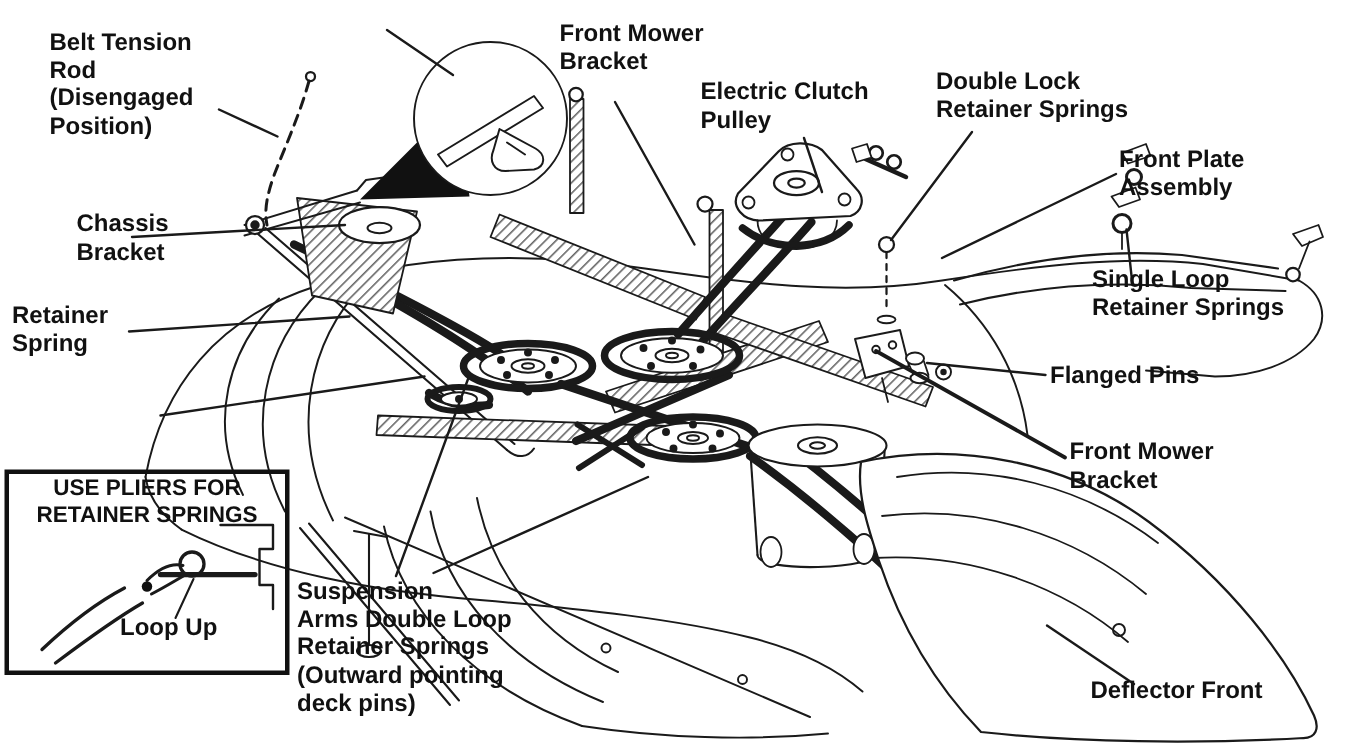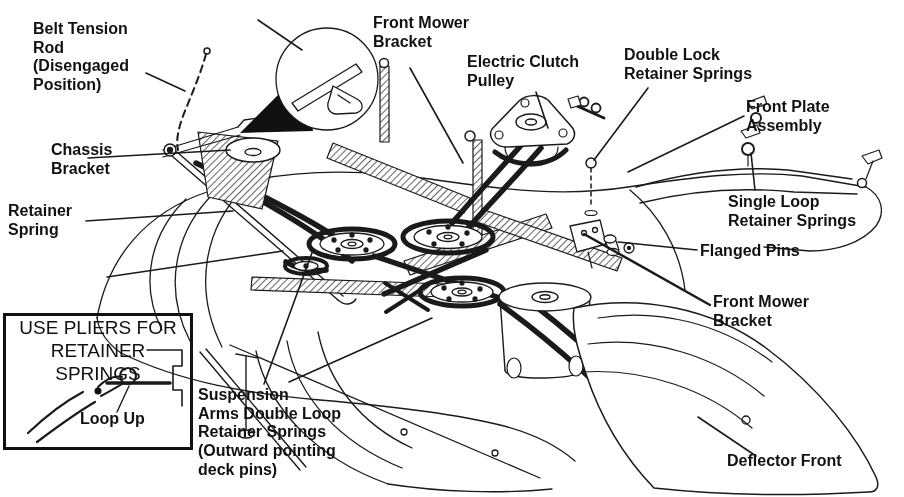--- a/index.html
+++ b/index.html
@@ -4,21 +4,21 @@
 <style>
   html,body{margin:0;padding:0;background:#fff;}
   .stage{position:relative;width:904px;height:497px;background:#ffffff;overflow:hidden;
          font-family:"Liberation Sans",sans-serif;}
   .art{position:absolute;left:0;top:0;}
   .label{position:absolute;white-space:pre-line;font-weight:bold;font-size:16px;
          line-height:1.17;color:#111;}
   .inset-box{position:absolute;left:3px;top:313px;width:184px;height:131px;
              border:3px solid #111;box-sizing:content-box;}
   .inset-title{position:absolute;left:6px;top:317px;width:184px;text-align:center;
-               font-weight:normal;font-size:19px;line-height:1.2;color:#111;white-space:pre-line;}
+               font-weight:bold;font-size:15px;line-height:1.2;color:#111;white-space:pre-line;}
 </style>
 </head>
 <body>
 
 <div class="stage">
 
   <svg class="art" width="904" height="497" viewBox="0 0 904 497" stroke="#1a1a1a" fill="none" stroke-linecap="round" stroke-linejoin="round">
 
     <defs>
       <pattern id="hatch" width="5" height="5" patternUnits="userSpaceOnUse" patternTransform="rotate(45)">
@@ -257,21 +257,21 @@
   <div class="label" style="left:373px;top:14px;">Front Mower
 Bracket</div>
   <div class="label" style="left:467px;top:53px;">Electric Clutch
 Pulley</div>
   <div class="label" style="left:624px;top:46px;">Double Lock
 Retainer Springs</div>
   <div class="label" style="left:746px;top:98px;">Front Plate
 Assembly</div>
   <div class="label" style="left:8px;top:141px;margin-left:43px;">Chassis
 Bracket</div>
-  <div class="label" style="left:728px;top:193px;">Single Loop
+  <div class="label" style="left:728px;top:178px;">Single Loop
 Retainer Springs</div>
   <div class="label" style="left:700px;top:242px;">Flanged Pins</div>
   <div class="label" style="left:8px;top:202px;">Retainer
 Spring</div>
   <div class="label" style="left:713px;top:293px;">Front Mower
 Bracket</div>
   <div class="label" style="left:198px;top:386px;">Suspension
 Arms Double Loop
 Retainer Springs
 (Outward pointing

